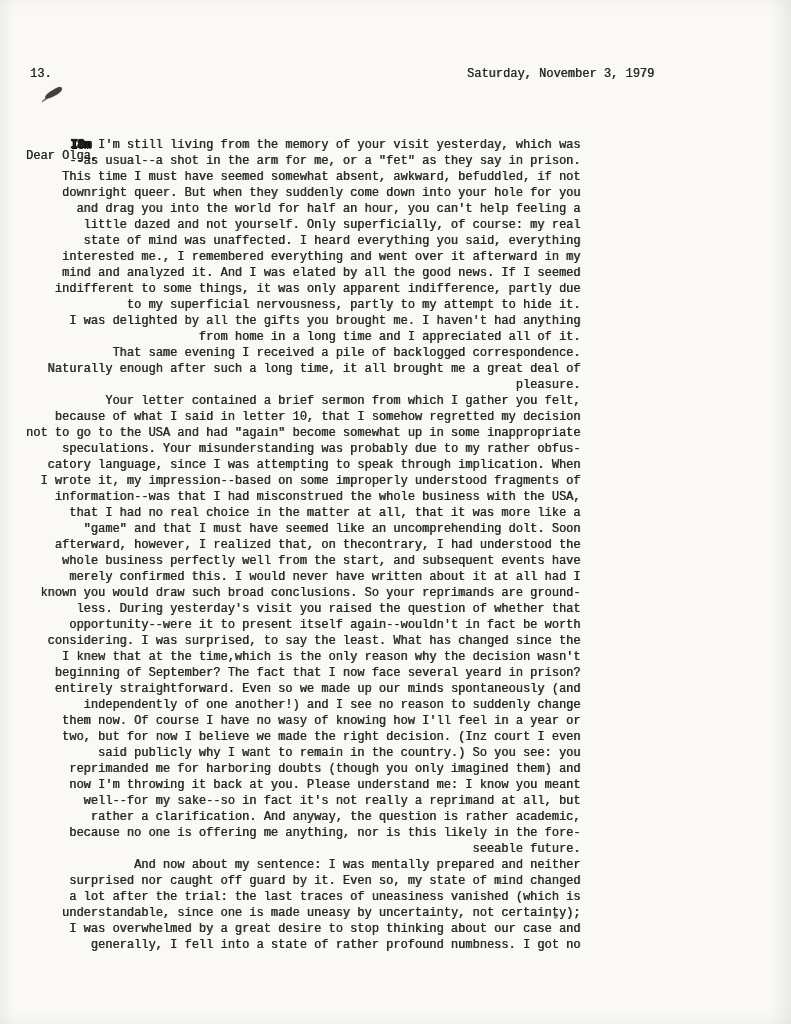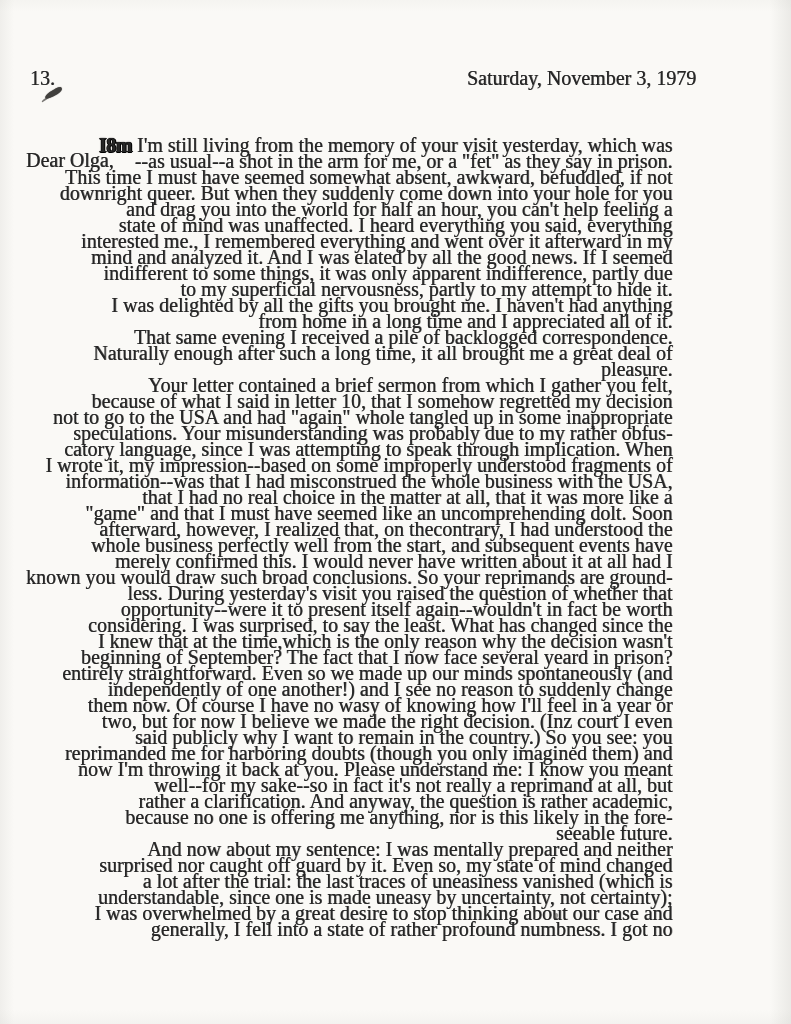--- a/index.html
+++ b/index.html
@@ -11,22 +11,22 @@
     position: relative;
     width: 791px;
     height: 1024px;
     overflow: hidden;
     background:
       linear-gradient(90deg, rgba(190,190,185,0.18) 0px, rgba(250,249,246,0) 14px,
                       rgba(250,249,246,0) 770px, rgba(180,180,175,0.22) 791px),
       linear-gradient(180deg, rgba(200,200,195,0.10) 0px, rgba(250,249,246,0) 12px,
                       rgba(250,249,246,0) 1010px, rgba(200,200,195,0.12) 1024px),
       #faf9f6;
-    font-family: Liberation Serif, serif;
-    font-size: 20px;
+    font-family: Liberation Mono, monospace;
+    font-size: 12px;
     color: #262626;
   }
   .pageno, .date, .salutation, .line {
     white-space: pre;
     letter-spacing: 0;
     text-shadow: 0.6px 0 0 rgba(35,35,35,0.55), 0 0.4px 0.5px rgba(35,35,35,0.35);
   }
   .pageno     { position: absolute; left: 30px;  top: 67px; }
   .date       { position: absolute; left: 467px; top: 67px; }
   .salutation { position: absolute; left: 26px;  top: 103px; margin-top: 46px; }
@@ -70,33 +70,34 @@
   <div class="date">Saturday, November 3, 1979</div>
   <div class="smudge"></div>
   <div class="salutation">Dear Olga,</div>
 
   <div class="body">
     <div class="line">  <span class="ink">I8m</span> I'm still living from the memory of your visit yesterday, which was</div>
     <div class="line">--as usual--a shot in the arm for me, or a "fet" as they say in prison.</div>
     <div class="line">This time I must have seemed somewhat absent, awkward, befuddled, if not</div>
     <div class="line">downright queer. But when they suddenly come down into your hole for you</div>
     <div class="line">and drag you into the world for half an hour, you can't help feeling a</div>
+    <div class="line">little dazed and not yourself. Only superficially, of course: my real</div>
     <div class="line">state of mind was unaffected. I heard everything you said, everything</div>
     <div class="line">interested me., I remembered everything and went over it afterward in my</div>
     <div class="line">mind and analyzed it. And I was elated by all the good news. If I seemed</div>
     <div class="line">indifferent to some things, it was only apparent indifference, partly due</div>
     <div class="line">to my superficial nervousness, partly to my attempt to hide it.</div>
     <div class="line">  I was delighted by all the gifts you brought me. I haven't had anything</div>
     <div class="line">from home in a long time and I appreciated all of it.</div>
     <div class="line">  That same evening I received a pile of backlogged correspondence.</div>
     <div class="line">Naturally enough after such a long time, it all brought me a great deal of</div>
     <div class="line">pleasure.</div>
     <div class="line">  Your letter contained a brief sermon from which I gather you felt,</div>
     <div class="line">because of what I said in letter 10, that I somehow regretted my decision</div>
-    <div class="line">not to go to the USA and had "again" whole tangled up in some inappropriate</div>
+    <div class="line">not to go to the USA and had "again" become somewhat up in some inappropriate</div>
     <div class="line">speculations. Your misunderstanding was probably due to my rather obfus-</div>
     <div class="line">catory language, since I was attempting to speak through implication. When</div>
     <div class="line">I wrote it, my impression--based on some improperly understood fragments of</div>
     <div class="line">information--was that I had misconstrued the whole business with the USA,</div>
     <div class="line">that I had no real choice in the matter at all, that it was more like a</div>
     <div class="line">"game" and that I must have seemed like an uncomprehending dolt. Soon</div>
     <div class="line">afterward, however, I realized that, on thecontrary, I had understood the</div>
     <div class="line">whole business perfectly well from the start, and subsequent events have</div>
     <div class="line">merely confirmed this. I would never have written about it at all had I</div>
     <div class="line">known you would draw such broad conclusions. So your reprimands are ground-</div>

